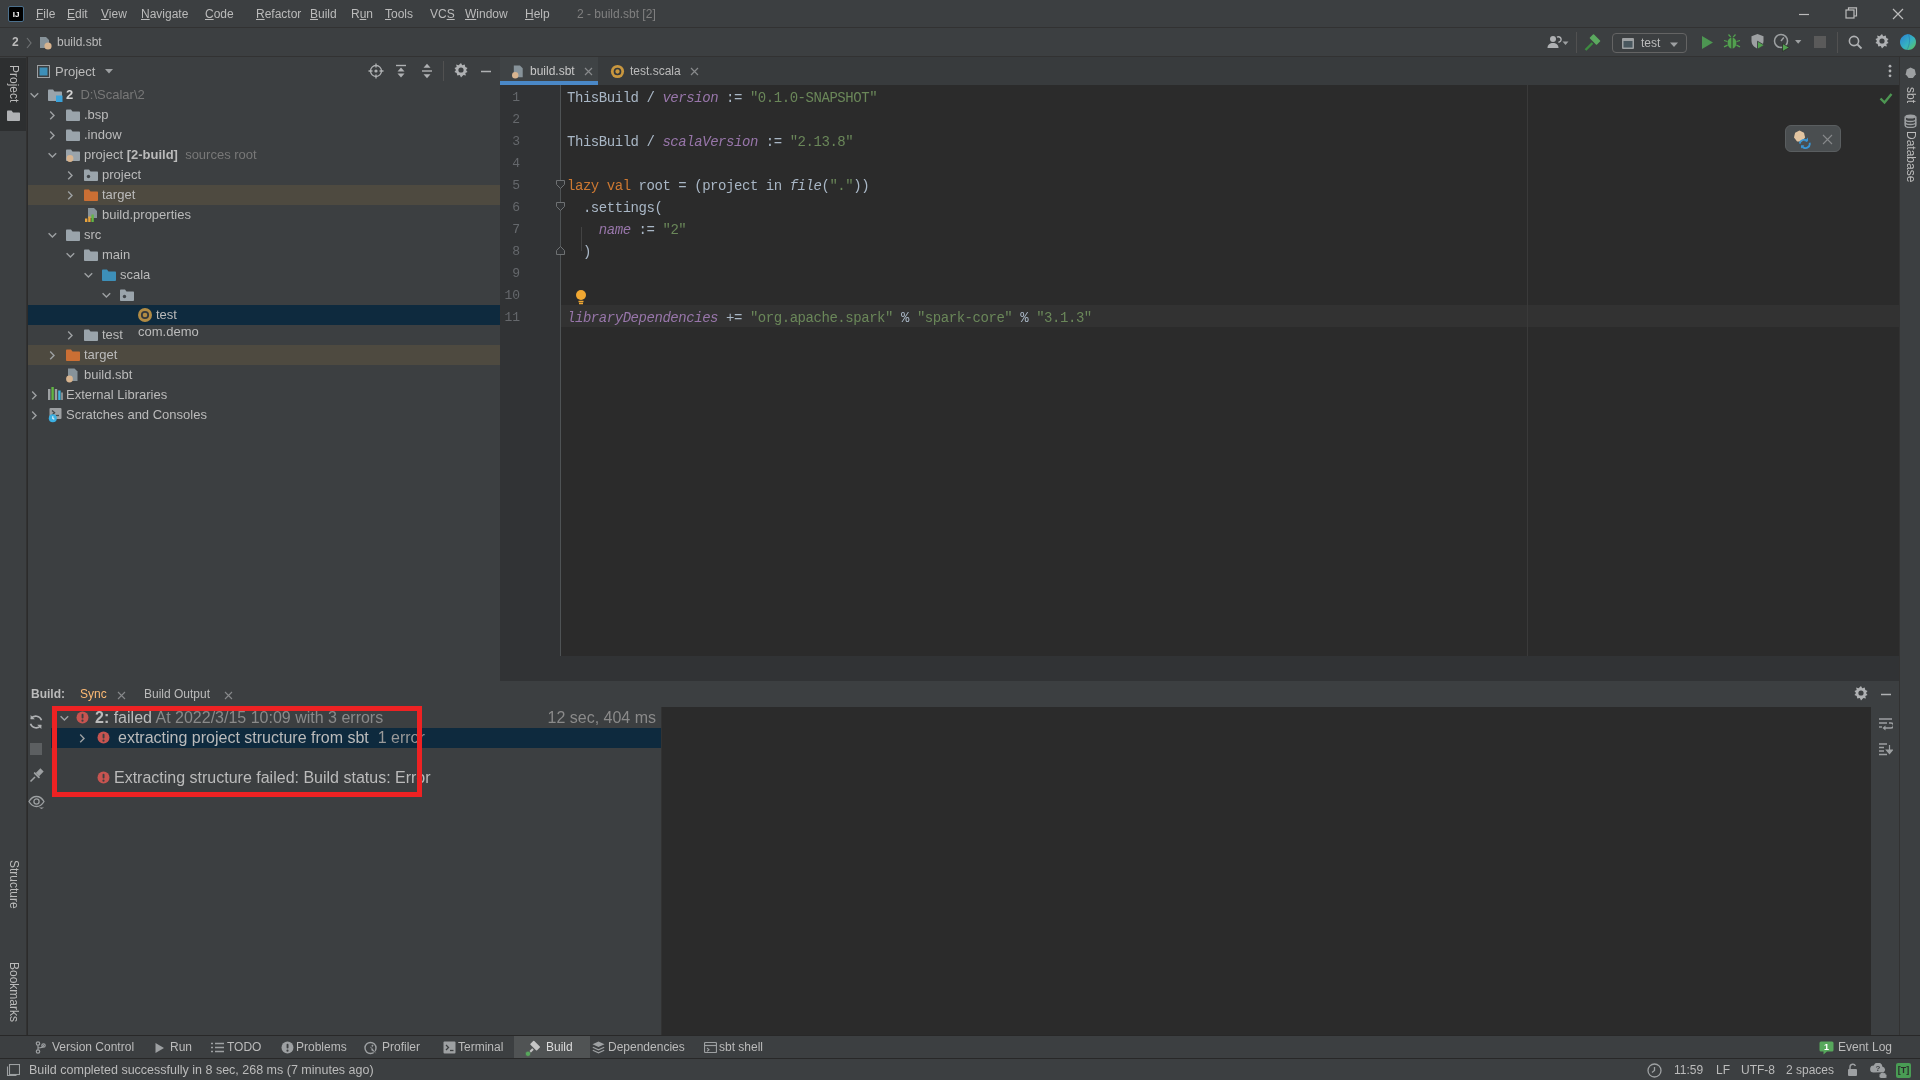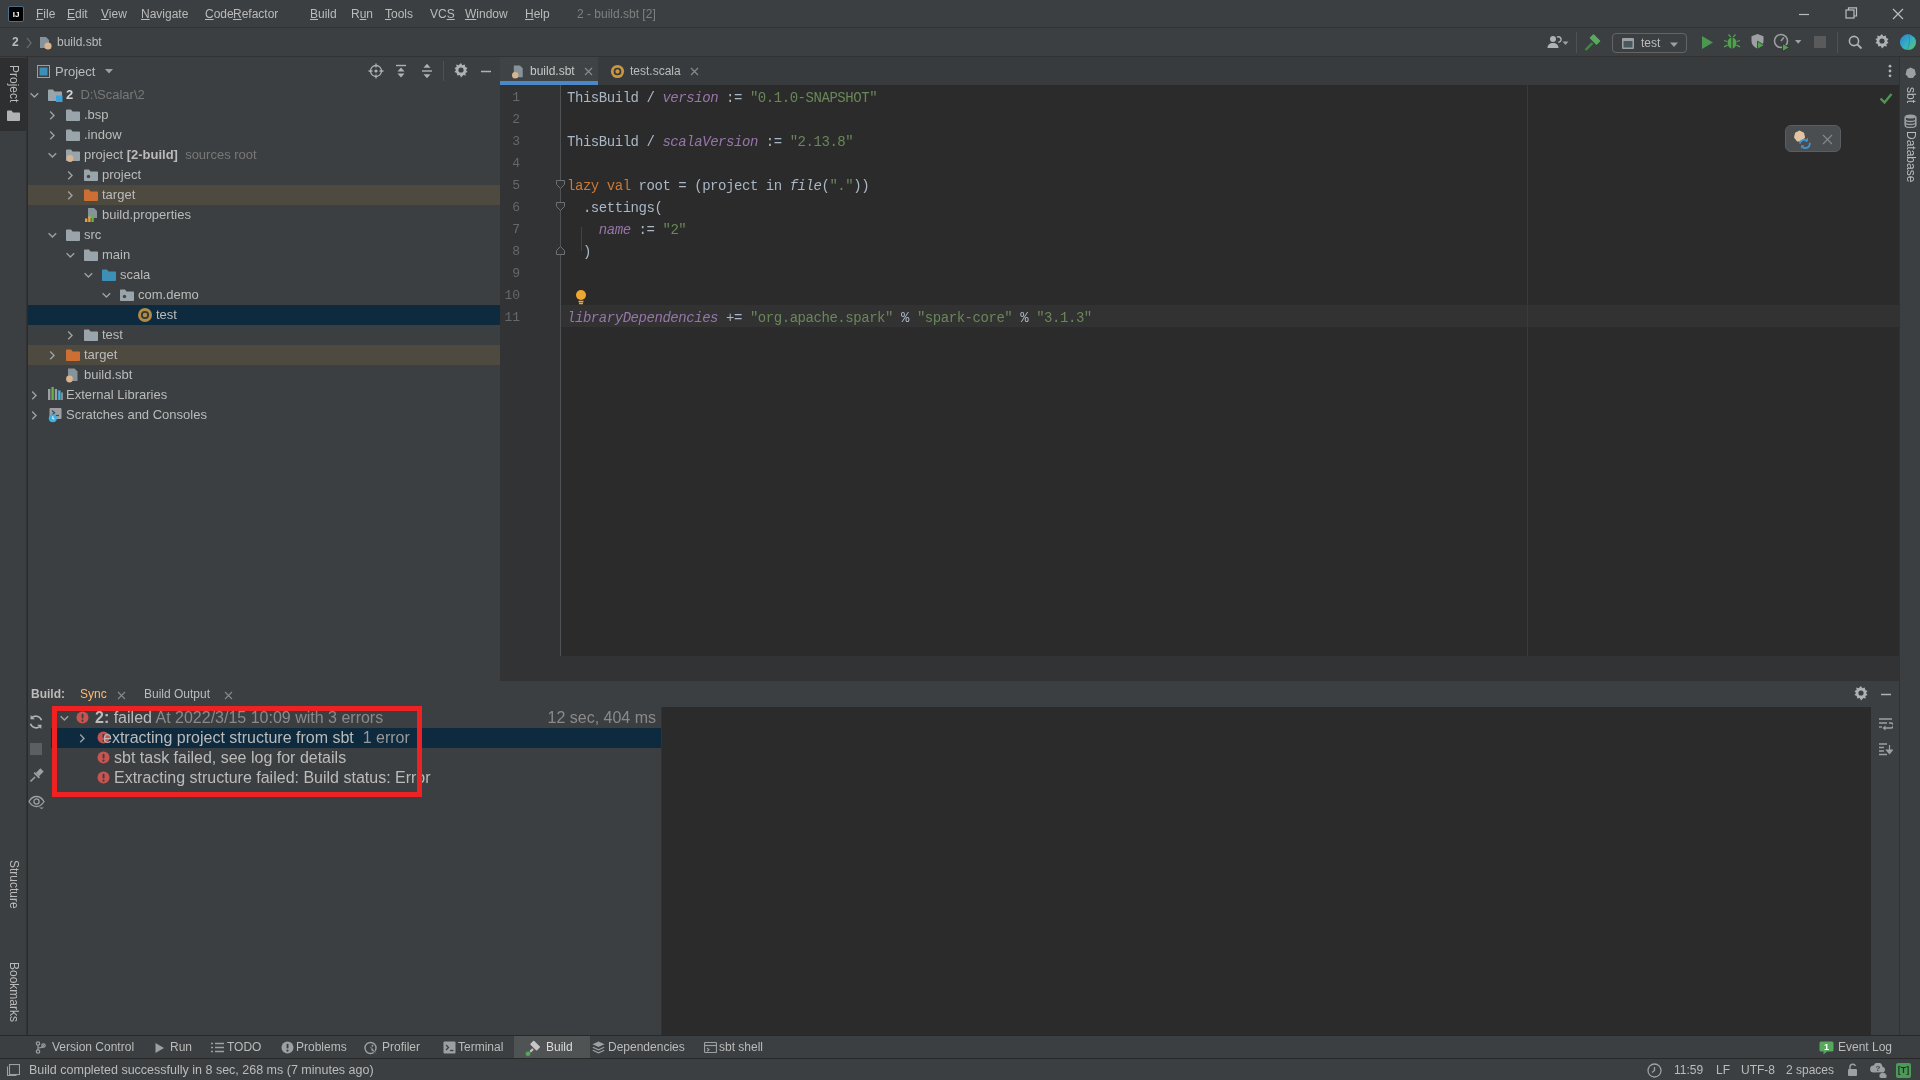--- a/index.html
+++ b/index.html
@@ -121,21 +121,21 @@
   </defs>
 </svg>
 <div id="stage">
   <div id="titlebar" class="abs">
     <div class="abs" style="left:8px;top:6px;width:16px;height:16px;background:#000;border:1px solid #4c708c;border-radius:2px;color:#fff;font-size:8px;font-weight:bold;text-align:center;line-height:15px;">IJ</div>
     <span class="menu" style="left:36px;"><u>F</u>ile</span>
     <span class="menu" style="left:67px;"><u>E</u>dit</span>
     <span class="menu" style="left:101px;"><u>V</u>iew</span>
     <span class="menu" style="left:141px;"><u>N</u>avigate</span>
     <span class="menu" style="left:205px;"><u>C</u>ode</span>
-    <span class="menu" style="left:233px;"><u>R</u>efactor</span>
+    <span class="menu" style="left:256px;"><u>R</u>efactor</span>
     <span class="menu" style="left:310px;"><u>B</u>uild</span>
     <span class="menu" style="left:351px;">R<u>u</u>n</span>
     <span class="menu" style="left:385px;"><u>T</u>ools</span>
     <span class="menu" style="left:430px;">VC<u>S</u></span>
     <span class="menu" style="left:465px;"><u>W</u>indow</span>
     <span class="menu" style="left:525px;"><u>H</u>elp</span>
     <span id="wintitle">2 - build.sbt [2]</span>
     <svg class="abs" style="left:1796px;top:6px;" width="16" height="16" viewBox="0 0 16 16">
         <path d="M3 8.5h10" stroke="#bbb" stroke-width="1.2"></path>
       </svg>
@@ -364,21 +364,21 @@
           </svg>
           <span class="abs" style="left:92px;">scala</span>
         </div>
       <div class="trow" style="top:228px;">
           <svg class="abs" style="left:73px;top:5px;" width="11" height="11">
             <use href="#chevD"></use>
           </svg>
           <svg class="abs" style="left:91px;top:2px;" width="16" height="16">
             <use href="#foldPkg"></use>
           </svg>
-          <span class="abs" style="left:110px;">com.demo</span>
+          <span class="abs" style="left:110px;margin-top:37px;">com.demo</span>
         </div>
       <div class="trow selnavy" style="top:248px;">
           <svg class="abs" style="left:109px;top:2px;" width="16" height="16">
             <use href="#objIcon"></use>
           </svg>
           <span class="abs" style="left:128px;">test</span>
         </div>
       <div class="trow" style="top:268px;">
           <svg class="abs" style="left:37px;top:5px;" width="11" height="11">
             <use href="#chevR"></use>
@@ -556,27 +556,21 @@
         <span class="abs" style="left:44px;"><b>2: </b>failed <span style="color:#8a8a8a;">At 2022/3/15 10:09 with 3 errors</span></span>
         <span class="abs" style="left:0;width:605px;text-align:right;color:#8a8a8a;">12 sec, 404 ms</span>
       </div>
       <div class="brow selnavy" style="top:21px;width:610px;">
         <svg class="abs" style="left:26px;top:5px;" width="11" height="11">
             <use href="#chevR"></use>
           </svg>
         <svg class="abs" style="left:46px;top:3px;" width="13" height="13" viewBox="0 0 13 13">
             <use href="#errIcon"></use>
           </svg>
-        <span class="abs" style="left:52px;">extracting project structure from sbt&nbsp; <span style="color:#999;">1 error</span></span>
-      </div>
-      <div class="brow" style="top:41px;">
-        <svg class="abs" style="left:46px;top:3px;" width="13" height="13" viewBox="0 0 13 13">
-            <use href="#errIcon"></use>
-          </svg>
-        <span class="abs" style="left:63px;">sbt task failed, see log for details</span>
+        <span class="abs" style="left:67px;">extracting project structure from sbt&nbsp; <span style="color:#999;">1 error</span></span>
       </div>
       <div class="brow" style="top:61px;">
         <svg class="abs" style="left:46px;top:3px;" width="13" height="13" viewBox="0 0 13 13">
             <use href="#errIcon"></use>
           </svg>
         <span class="abs" style="left:63px;">Extracting structure failed: Build status: Error</span>
       </div>
     </div>
     <div id="bconsole"></div>
     <div id="brtools">

